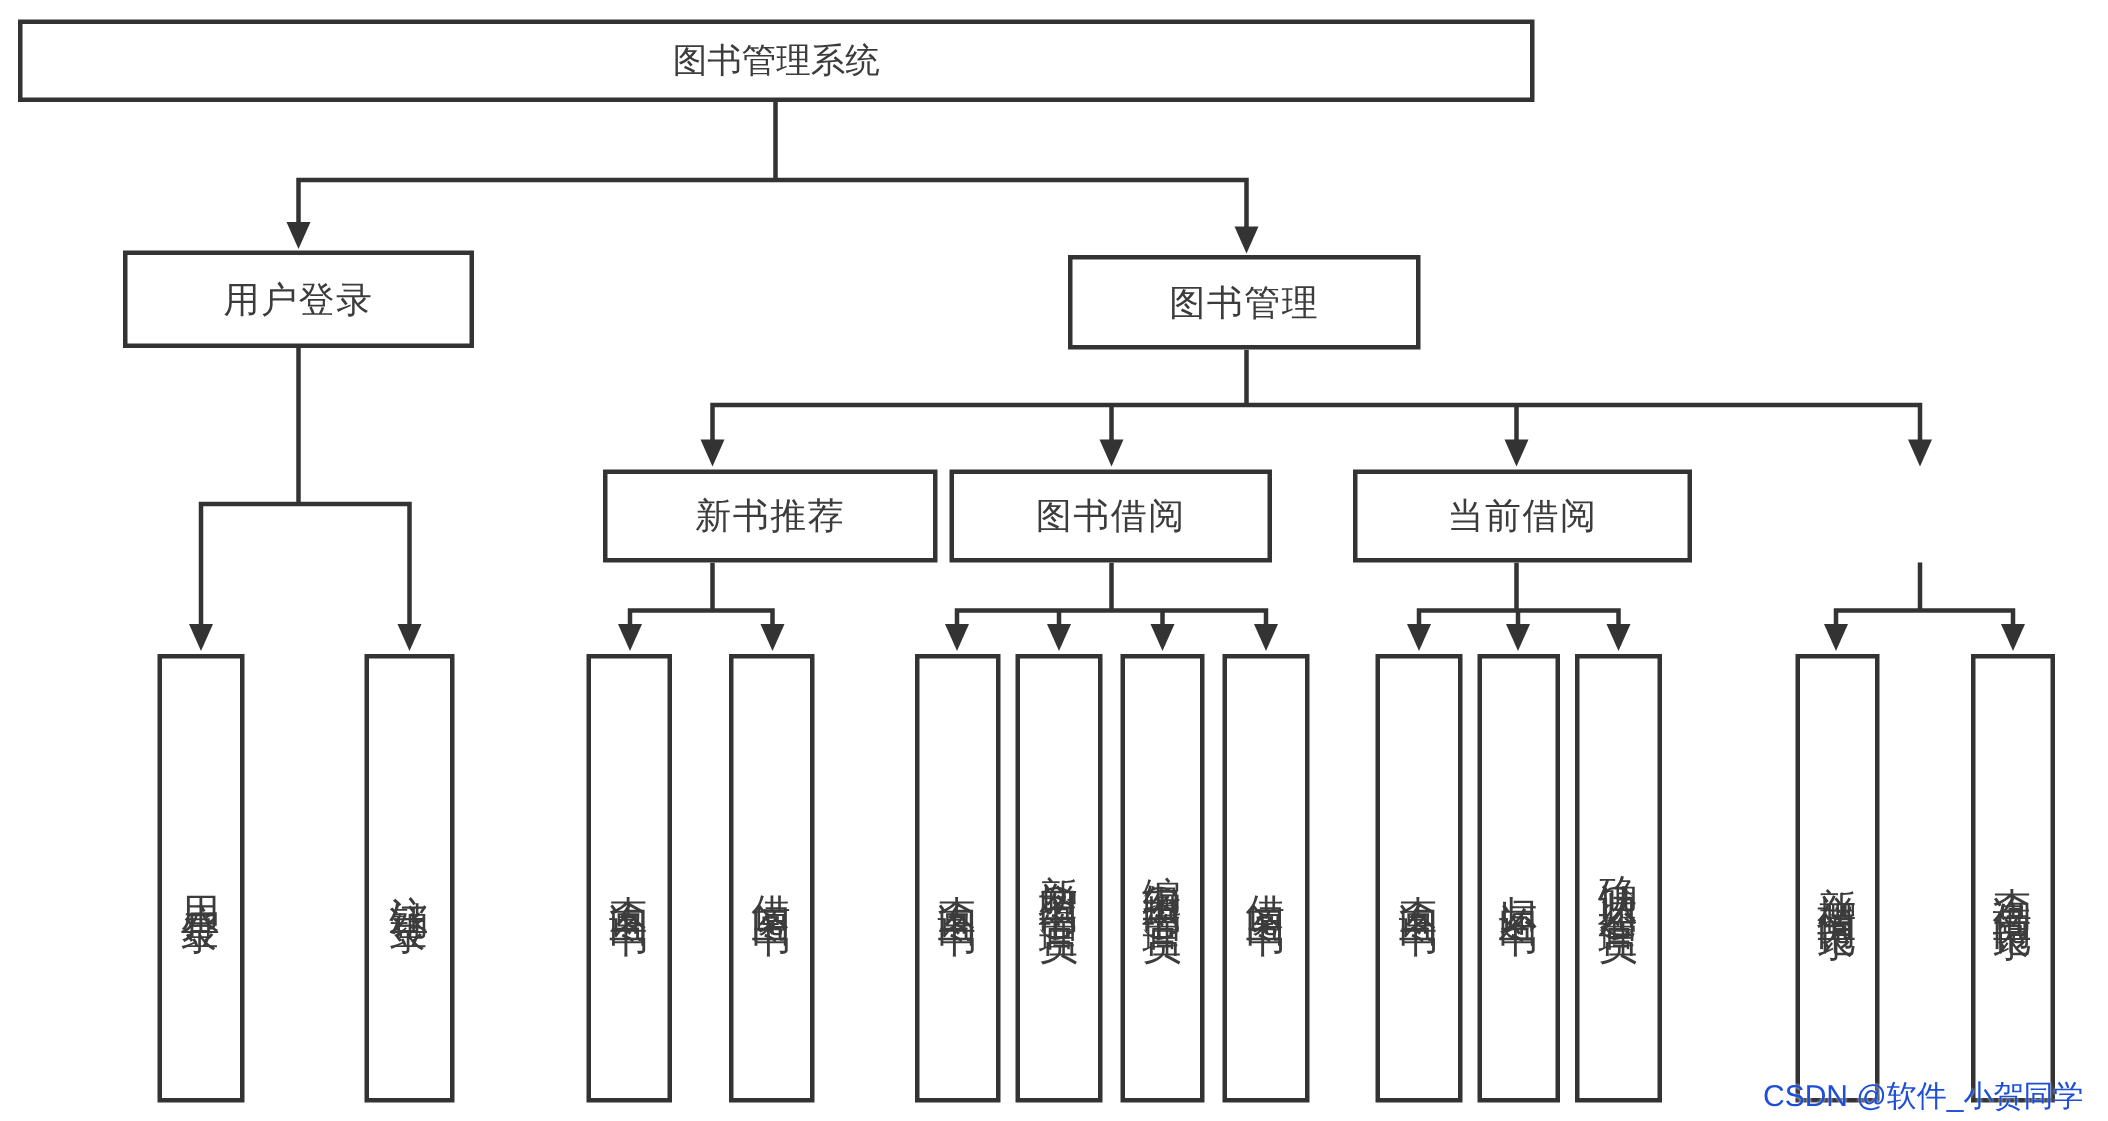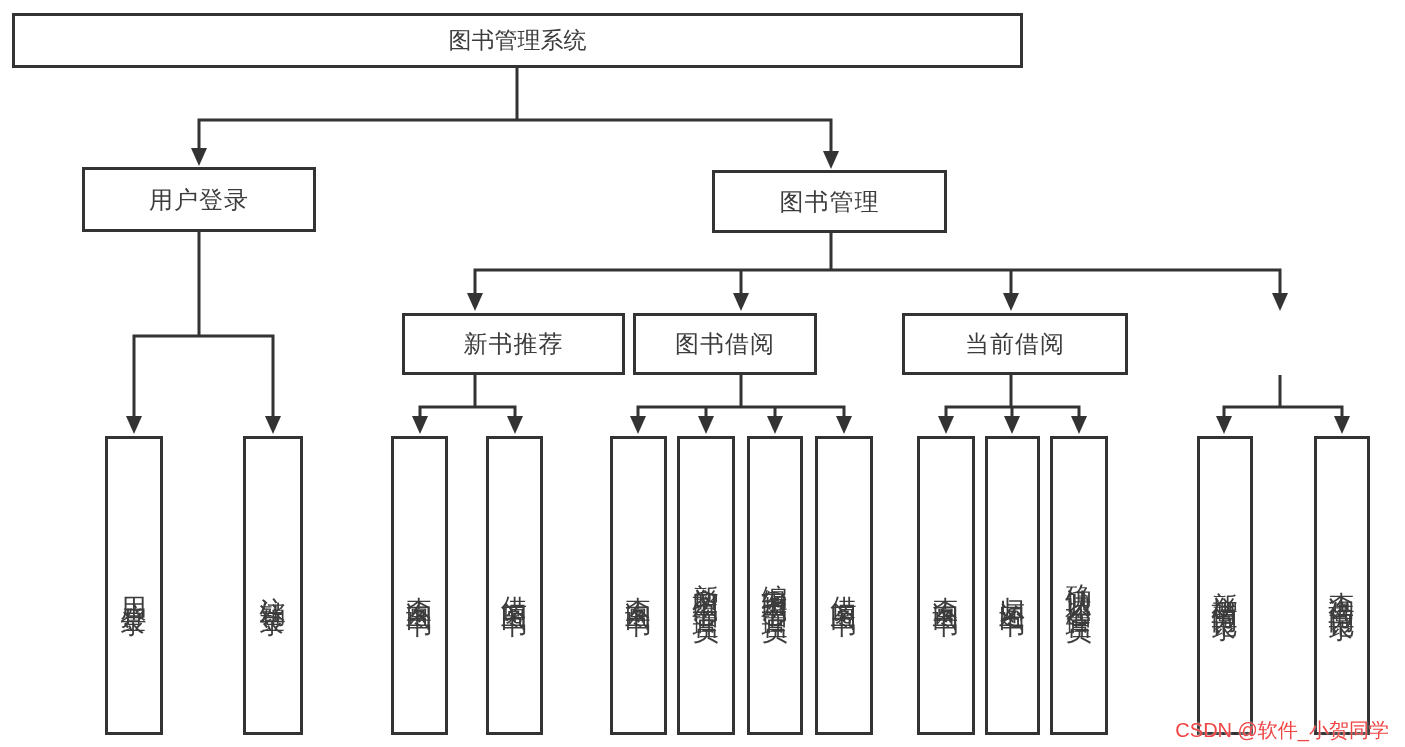--- a/index.html
+++ b/index.html
@@ -22,21 +22,21 @@
     display: flex;
     align-items: center;
     justify-content: center;
     text-align: center;
   }
   .hnode { font-size: 24px; letter-spacing: 1px; }
   .root  { left: 12px;  top: 13px;  width: 1011px; height: 55px; font-size: 23px; }
   .n-user-login    { left: 82px;   top: 167px; width: 234px; height: 65px; }
   .n-book-mgmt     { left: 712px;  top: 170px; width: 235px; height: 63px; }
   .n-new-book-rec  { left: 362px;  top: 313px; width: 223px; height: 62px; margin-left: 40px; }
-  .n-book-borrow   { left: 633px;  top: 313px; width: 184px; height: 62px; }
+  .n-book-borrow   { left: 633px;  top: 313px; width: 215px; height: 62px; }
   .n-current-borrow{ left: 902px;  top: 313px; width: 226px; height: 62px; }
   .n-borrow-record { left: 1172px; top: 313px; width: 215px; height: 62px; }
 
   .leaf {
     position: absolute;
     top: 436px;
     height: 299px;
     box-sizing: border-box;
     border: 3px solid #333333;
     background: #ffffff;
@@ -62,21 +62,21 @@
   .l4b { left: 985px;  width: 55px; }
   .l4c { left: 1050px; width: 58px; }
   .l5a { left: 1197px; width: 56px; }
   .l5b { left: 1314px; width: 56px; }
 
   .watermark {
     position: absolute;
     right: 16px;
     bottom: 3px;
     font-size: 20px;
-    color: #ef4444;
+    color: #1d4ed8;
     text-shadow: 0 0 2px #ffffff;
     z-index: 10;
     white-space: nowrap;
   }
 </style>
 </head>
 <body>
 
 <div class="stage">
 

